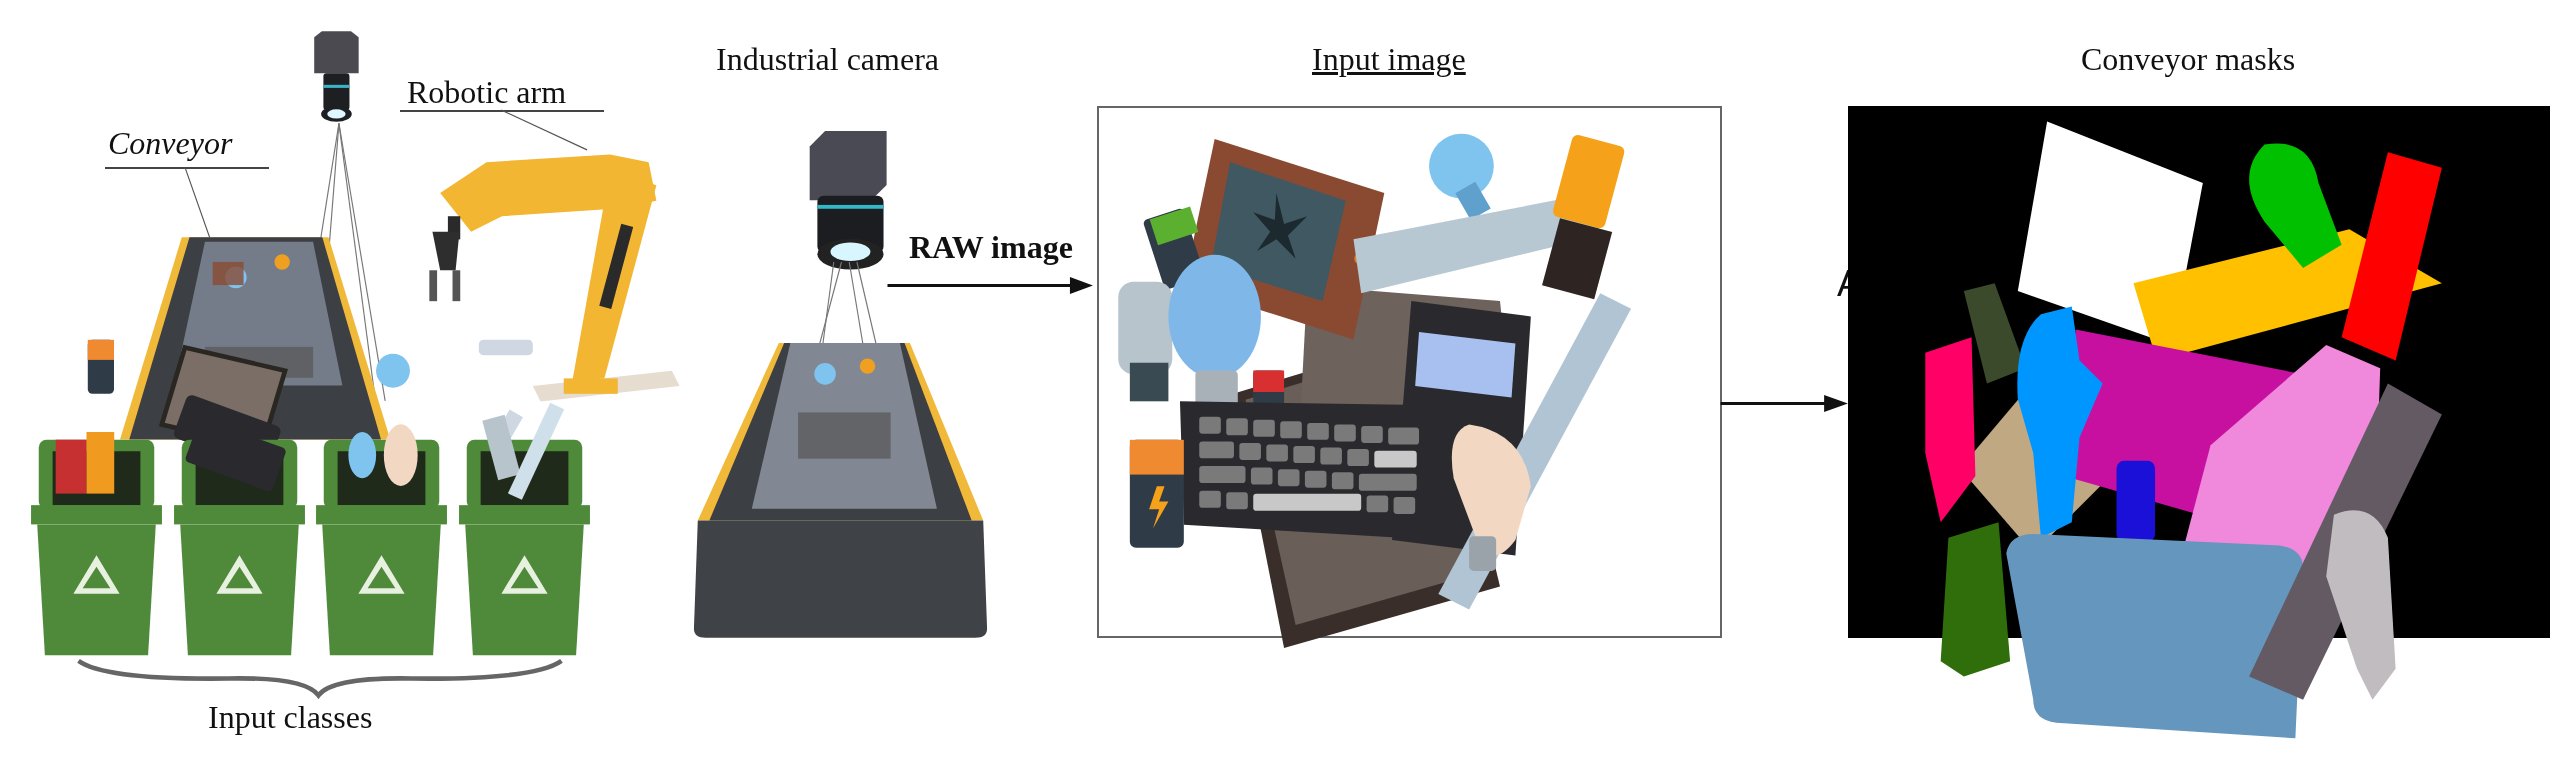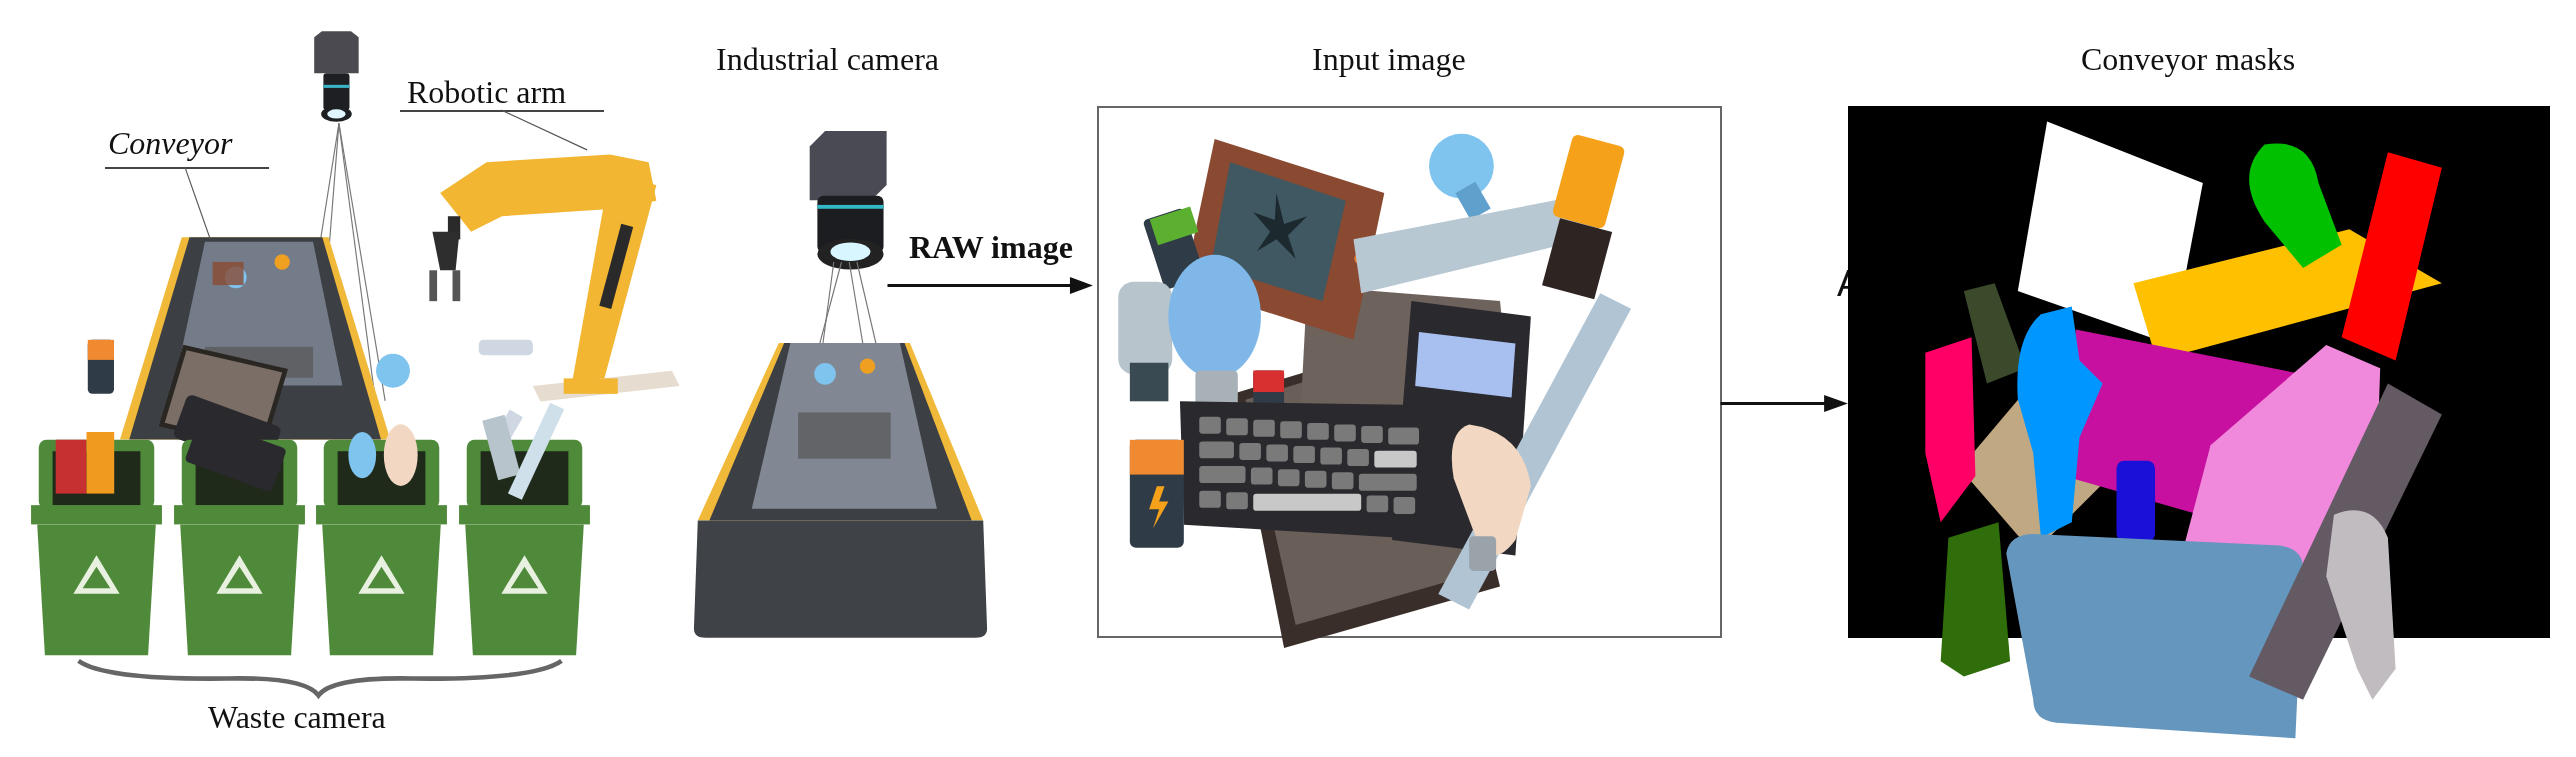--- a/index.html
+++ b/index.html
@@ -109,21 +109,21 @@
       <rect x="90" y="-40" width="20" height="130" fill="#cfe0ea" transform="rotate(25 100 25)"></rect>
       <rect x="0" y="95" width="170" height="25" fill="#4f8a3a"></rect>
       <path d="M8 120 L162 120 L152 290 L18 290 Z" fill="#4f8a3a"></path>
       <path d="M85 160 L115 210 L55 210 Z M85 175 L103 203 L67 203 Z" fill="#e8f0e0" fill-rule="evenodd"></path>
     </svg>
   </div>
 
   <svg style="left:73px;top:657px;" width="494" height="46" viewBox="0 0 640 60">
     <path d="M5 5 Q40 30 200 28 Q300 26 318 50 Q336 26 440 28 Q600 30 635 5" fill="none" stroke="#666" stroke-width="6"></path>
   </svg>
-  <div class="label" style="left:208px;top:701px;">Waste camera</div>
+  <div class="label" style="left:208px;top:701px;">Input classes</div>
 </div>
 
 <div class="label" style="left:716px;top:43px;">Industrial camera</div>
 
 <svg style="left:802px;top:131px;" width="100" height="154" viewBox="0 0 130 200">
   <path d="M10 20 L30 0 L110 0 L110 70 L90 90 L10 90 Z" fill="#4a4a54"></path>
   <rect x="20" y="84" width="86" height="74" rx="8" fill="#1c1d20"></rect>
   <rect x="20" y="96" width="86" height="5" fill="#33b8c8"></rect>
   <ellipse cx="63" cy="160" rx="43" ry="20" fill="#222"></ellipse>
   <ellipse cx="63" cy="157" rx="26" ry="12" fill="#d8f6ff"></ellipse>
@@ -145,21 +145,21 @@
   <circle cx="230" cy="30" r="10" fill="#f0a020"></circle>
   <path d="M10 230 L380 230 L385 370 Q385 382 370 382 L20 382 Q5 382 5 370 Z" fill="#3f4247"></path>
 </svg>
 
 <div class="label" style="left:909px;top:231px;font-weight:bold;">RAW image</div>
 <svg style="left:887px;top:274px;" width="208" height="23" viewBox="0 0 270 30">
   <line x1="0" y1="15" x2="240" y2="15" stroke="#111" stroke-width="4"></line>
   <path d="M238 4 L268 15 L238 26 Z" fill="#111"></path>
 </svg>
 
-<div class="label" style="left:1312px;top:43px;">Input image</div>
+<div class="label" style="left:1312px;top:43px;text-decoration:underline;">Input image</div>
 <div class="frame" style="left:1097px;top:106px;width:625px;height:532px;">
   <svg style="left:0;top:0;" width="620" height="528" viewBox="0 0 804 684">
 
     <path d="M175 370 L440 290 L520 620 L240 700 Z" fill="#3a2e2a"></path>
     <path d="M190 378 L430 305 L500 600 L255 670 Z" fill="#6a5e58"></path>
 
     <path d="M270 230 L520 250 L540 440 L260 420 Z" fill="#6e625c"></path>
 
     <path d="M150 40 L370 110 L330 300 L110 230 Z" fill="#8a4a32"></path>
     <path d="M170 70 L320 120 L290 250 L145 205 Z" fill="#3f5862"></path>

